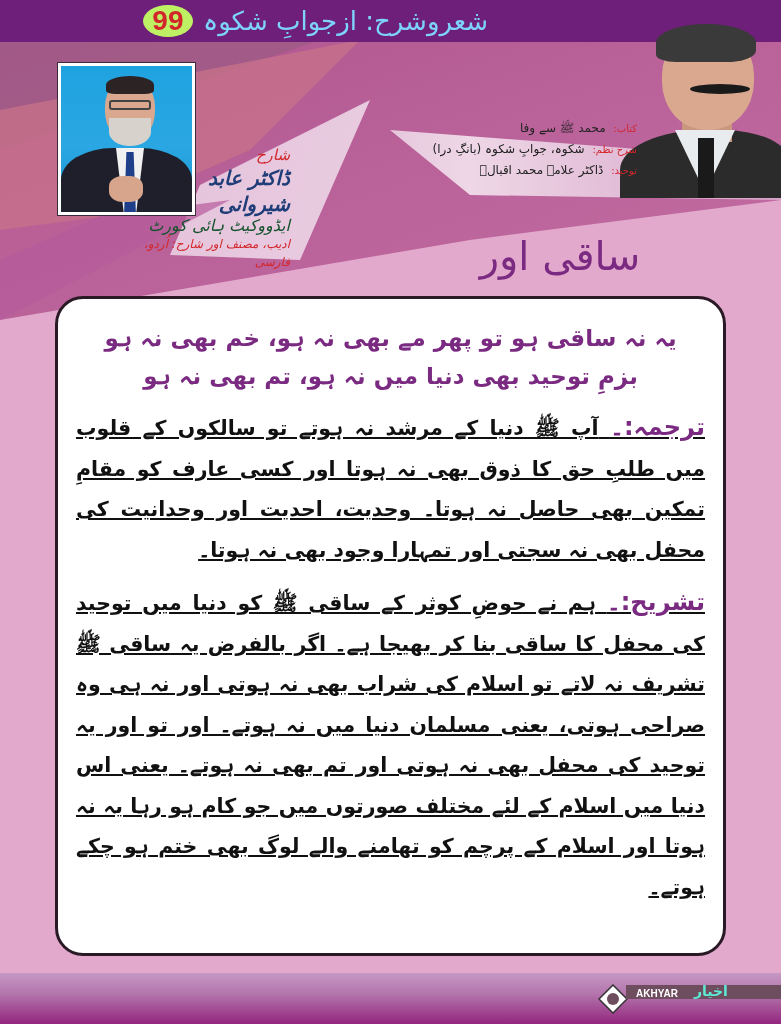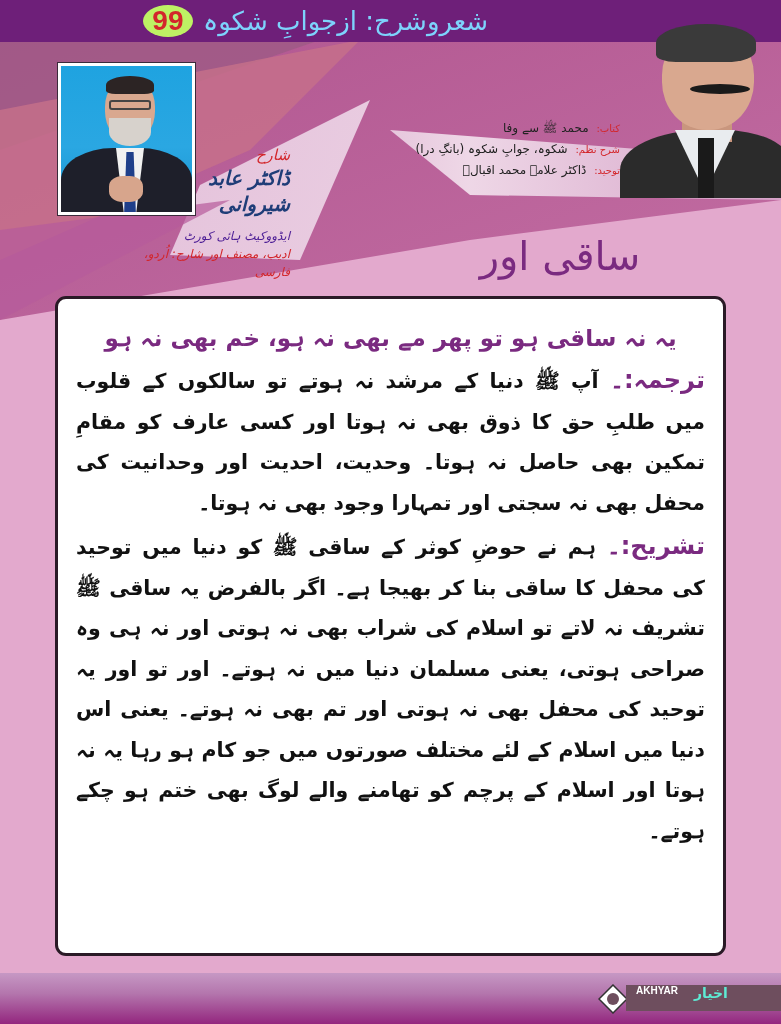--- a/index.html
+++ b/index.html
@@ -66,69 +66,69 @@
     .author-tie { position: absolute; left: 63px; top: 86px; width: 12px; height: 64px; background: #1f3f8a; clip-path: polygon(20% 0,80% 0,100% 100%,0 100%); }
     .author-hand { position: absolute; left: 48px; top: 110px; width: 34px; height: 26px; border-radius: 40%; background: #d7a58c; }
 
     
     .author-block {
       position: absolute; left: 130px; top: 145px; width: 160px;
       direction: rtl; text-align: right; font-style: italic;
     }
     .author-role { color: #d3262b; font-size: 15px; line-height: 20px; }
     .author-name { color: #1f3d78; font-size: 20px; font-weight: bold; line-height: 26px; }
-    .author-title1 { color: #4c1d95; font-size: 12px; line-height: 18px; margin-top: 10px; }
+    .author-title1 { color: #14532d; font-size: 16px; line-height: 18px; }
     .author-title2 { color: #d3262b; font-size: 12px; line-height: 18px; }
 
     
     .poet-portrait { position: absolute; left: 620px; top: 20px; width: 161px; height: 178px; overflow: hidden; }
     .poet-body { position: absolute; left: 0; top: 110px; width: 170px; height: 80px; background: #2b2b2b; border-radius: 50% 40% 0 0; }
     .poet-collar { position: absolute; left: 55px; top: 110px; width: 60px; height: 50px; background: #e9ecef; clip-path: polygon(0 0,100% 0,60% 100%,40% 100%); }
     .poet-tie { position: absolute; left: 78px; top: 118px; width: 16px; height: 60px; background: #1a1a1a; }
     .poet-neck { position: absolute; left: 62px; top: 86px; width: 50px; height: 36px; background: #c9967e; }
     .poet-head { position: absolute; left: 42px; top: 10px; width: 92px; height: 100px; border-radius: 45% 45% 48% 48%; background: #d9a88f; }
     .poet-hair { position: absolute; left: 36px; top: 4px; width: 100px; height: 38px; border-radius: 50% 50% 30% 20%; background: #3a3a3a; }
     .poet-moustache { position: absolute; left: 70px; top: 64px; width: 60px; height: 10px; border-radius: 50%; background: #1a1a1a; }
 
     
     .book-info {
-      position: absolute; left: 420px; top: 118px; width: 200px;
+      position: absolute; left: 437px; top: 118px; width: 200px;
       direction: rtl; text-align: right;
     }
     .book-line { font-size: 12px; line-height: 21px; color: #222; white-space: nowrap; }
     .book-label { color: #d3262b; font-size: 10px; margin-left: 4px; }
 
     
     .topic-title {
       position: absolute; left: 470px; top: 228px; width: 180px;
       direction: rtl; text-align: center;
       color: #7a2a80; font-size: 40px; line-height: 56px;
     }
 
     
     .content-card {
       position: absolute; left: 55px; top: 296px; width: 671px; height: 660px;
-      background: #ffffff; border: 3px solid #2a1a26; border-radius: 11px;
+      background: #ffffff; border: 3px solid #2a1a26; border-radius: 28px;
       padding: 20px 18px 0 18px;
       direction: rtl;
     }
     .verse {
       text-align: center; color: #7a2a80; font-size: 23px; line-height: 38px; font-weight: bold;
     }
-    .para { margin-top: 3px; text-align: justify; text-align-last: right; color: #111; font-size: 20.5px; line-height: 40.5px; font-weight: bold; }
+    .para { margin-top: 12px; text-align: justify; text-align-last: right; color: #111; font-size: 20.5px; line-height: 40.5px; font-weight: bold; text-decoration: underline; }
     .para-label { color: #7a2a80; font-size: 24px; }
 
     
     .footer-band {
       position: absolute; left: 0; top: 973px; width: 781px; height: 51px;
       background: linear-gradient(180deg, #c698c4 0%, #b476ad 40%, #93267e 100%);
     }
     .footer-logo {
-      position: absolute; left: 626px; top: 985px; width: 155px; height: 26px;
-      background: #6e4e5e; display: flex; align-items: flex-start; justify-content: flex-start;
+      position: absolute; left: 626px; top: 985px; width: 155px; height: 14px;
+      background: #6e4e5e; display: flex; align-items: flex-end; justify-content: flex-start;
       padding-left: 10px; gap: 4px;
     }
     .logo-diamond {
       position: absolute; left: 598px; top: 984px; width: 30px; height: 30px;
     }
     .logo-latin { color: #ffffff; font-size: 10px; font-weight: bold; font-family: "Liberation Sans", sans-serif; }
     .logo-urdu { color: #5eead4; font-size: 14px; font-weight: bold; margin-left: 12px; }
   </style>
 </head>
 <body>
@@ -188,20 +188,21 @@
     <div class="book-line">
       <span class="book-label">توحید:</span>
       <span>ڈاکٹر علامہ محمد اقبالؒ</span>
     </div>
   </div>
 
   <div class="topic-title">ساقی اور تم</div>
 
   <div class="content-card">
     <div class="verse">یہ نہ ساقی ہو تو پھر مے بھی نہ ہو، خم بھی نہ ہو</div>
+    <div class="verse">بزمِ توحید بھی دنیا میں نہ ہو، تم بھی نہ ہو</div>
 
     <p class="para">
       <span class="para-label">ترجمہ:۔</span>
       <span>آپ ﷺ دنیا کے مرشد نہ ہوتے تو سالکوں کے قلوب میں طلبِ حق کا ذوق بھی نہ ہوتا اور کسی عارف کو مقامِ تمکین بھی حاصل نہ ہوتا۔ وحدیت، احدیت اور وحدانیت کی محفل بھی نہ سجتی اور تمہارا وجود بھی نہ ہوتا۔</span>
     </p>
 
     <p class="para">
       <span class="para-label">تشریح:۔</span>
       <span>ہم نے حوضِ کوثر کے ساقی ﷺ کو دنیا میں توحید کی محفل کا ساقی بنا کر بھیجا ہے۔ اگر بالفرض یہ ساقی ﷺ تشریف نہ لاتے تو اسلام کی شراب بھی نہ ہوتی اور نہ ہی وہ صراحی ہوتی، یعنی مسلمان دنیا میں نہ ہوتے۔ اور تو اور یہ توحید کی محفل بھی نہ ہوتی اور تم بھی نہ ہوتے۔ یعنی اس دنیا میں اسلام کے لئے مختلف صورتوں میں جو کام ہو رہا یہ نہ ہوتا اور اسلام کے پرچم کو تھامنے والے لوگ بھی ختم ہو چکے ہوتے۔</span>
     </p>

